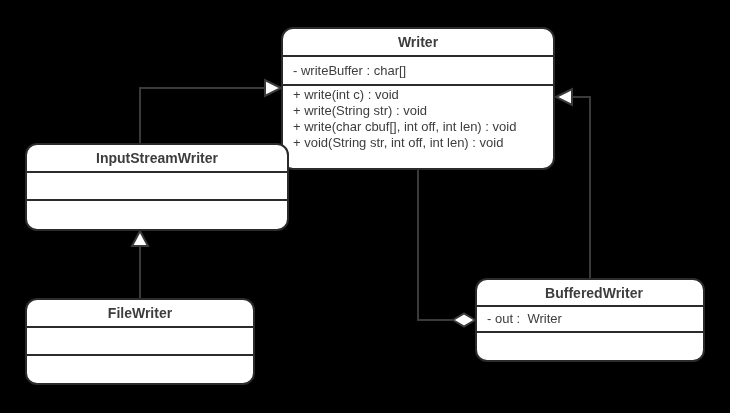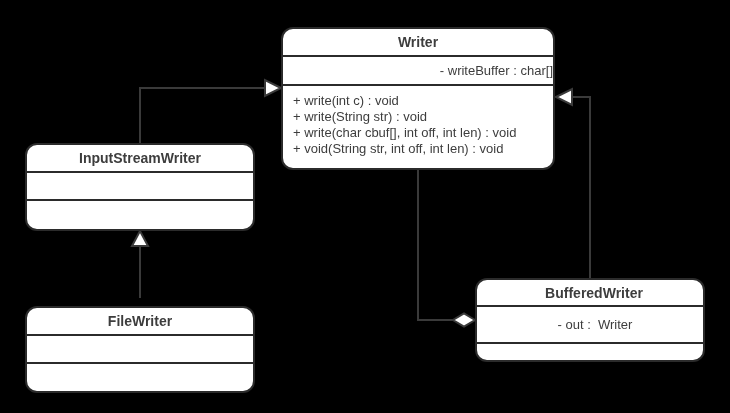--- a/index.html
+++ b/index.html
@@ -27,21 +27,21 @@
     font-weight: bold; font-size: 14px;
     box-sizing: border-box; flex: 0 0 auto;
   }
   .compartment { box-sizing: border-box; border-top: 2px solid var(--border, #2b2b2b); }
   .compartment.centered { display: flex; flex-direction: column; justify-content: center; }
   .member {
     font-size: 13px; line-height: 16px;
     padding-left: 10px; white-space: pre;
     color: var(--text, #3d3d3d);
   }
-  .methods-pad { padding-top: 7px; }
+  .methods-pad { padding-top: 1px; }
 </style>
 </head>
 <body>
 
 <div id="diagram">
 
   <svg class="connectors" width="730" height="413" viewBox="0 0 730 413">
 
     <g>
       <polyline class="edge" points="140,143 140,88 266,88"></polyline>
@@ -59,44 +59,44 @@
     </g>
 
     <g>
       <polyline class="edge" points="418,170 418,320 454,320"></polyline>
       <polygon class="head" points="475,320 464,313.5 453,320 464,326.5"></polygon>
     </g>
   </svg>
 
   <div class="uml-class" style="left:281px; top:27px; width:274px; height:143px;">
     <div class="uml-title" style="height:26px;">Writer</div>
-    <div class="compartment centered" style="height:29px;text-align:right;">
+    <div class="compartment centered" style="height:29px;">
         <div class="member">- writeBuffer : char[]</div>
       </div>
     <div class="compartment methods-pad" style="flex:1 1 auto;">
         <div class="member">+ write(int c) : void</div>
         <div class="member">+ write(String str) : void</div>
         <div class="member">+ write(char cbuf[], int off, int len) : void</div>
         <div class="member">+ void(String str, int off, int len) : void</div>
       </div>
   </div>
 
-  <div class="uml-class" style="left:25px; top:143px; width:230px; height:88px;">
+  <div class="uml-class" style="left:25px; top:143px; width:264px; height:88px;">
     <div class="uml-title" style="height:26px;">InputStreamWriter</div>
     <div class="compartment" style="height:28px;"></div>
     <div class="compartment" style="flex:1 1 auto;"></div>
   </div>
 
-  <div class="uml-class" style="left:25px; top:298px; width:230px; height:87px;margin-top:8px;">
+  <div class="uml-class" style="left:25px; top:298px; width:230px; height:87px;">
     <div class="uml-title" style="height:26px;">FileWriter</div>
     <div class="compartment" style="height:28px;"></div>
     <div class="compartment" style="flex:1 1 auto;"></div>
   </div>
 
   <div class="uml-class" style="left:475px; top:278px; width:230px; height:84px;">
     <div class="uml-title" style="height:25px;margin-left:8px;">BufferedWriter</div>
-    <div class="compartment centered" style="height:37px;align-items:center;">
+    <div class="compartment centered" style="height:26px;">
         <div class="member">- out :  Writer</div>
       </div>
     <div class="compartment" style="flex:1 1 auto;"></div>
   </div>
 
 </div>
 
 </body></html>

